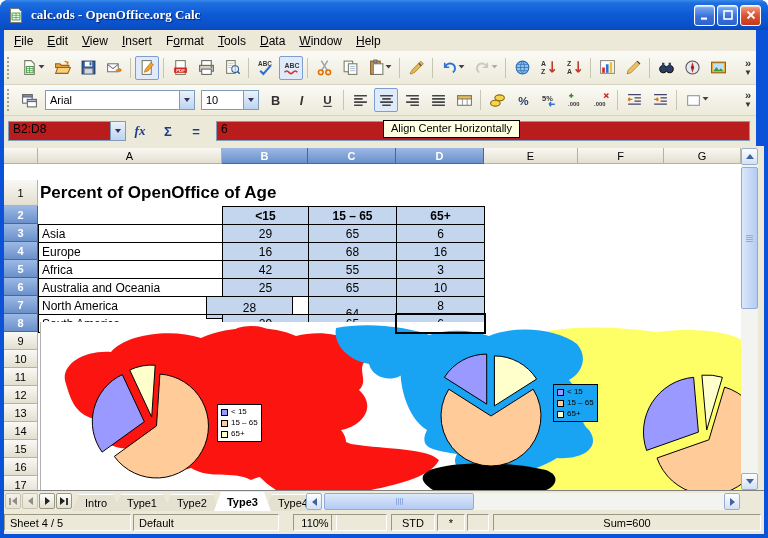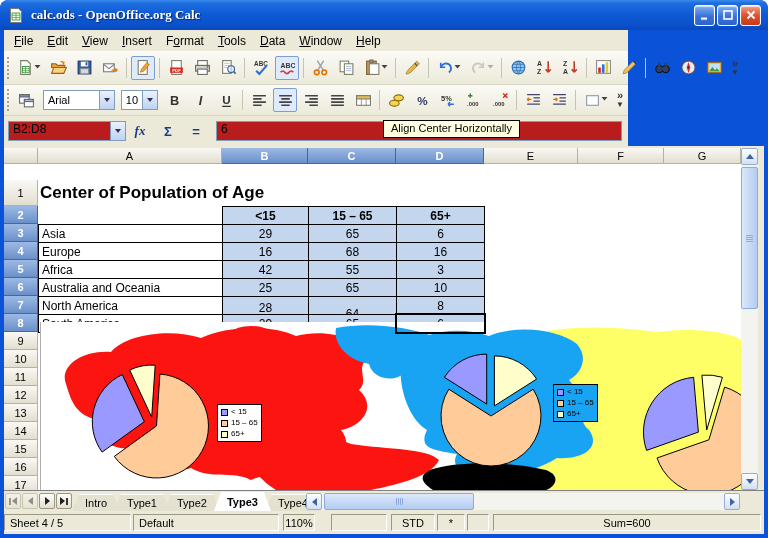--- a/index.html
+++ b/index.html
@@ -11,21 +11,21 @@
     background:linear-gradient(180deg,#3a8ceb 0%,#1f6ee0 10%,#0f5bd5 45%,#0a50cb 85%,#0c47b8 100%);
     display:flex;align-items:center;padding:0 7px;}
   .title-text{color:#fff;font-weight:bold;font-size:13px;margin-left:6px;flex:1;
     text-shadow:1px 1px 1px rgba(0,20,90,.75);white-space:nowrap;font-family:Liberation Serif, serif;}
   .tb-btns{display:flex;gap:2px;}
   .tb-btn{width:21px;height:21px;border-radius:3px;border:1px solid #fff;display:flex;align-items:center;
     justify-content:center;background:linear-gradient(180deg,#7fb0f8 0%,#3a71d8 55%,#2e63cf 100%);
     box-shadow:inset 0 1px 1px rgba(255,255,255,.7);}
   .tb-btn.close{background:linear-gradient(180deg,#f0a088 0%,#dd5230 50%,#c43a1c 100%);}
   
-  .bar{position:absolute;left:4px;width:624px;background:#ece9d8;}
+  .bar{position:absolute;left:4px;width:752px;background:#ece9d8;}
   .menubar{top:30px;height:21px;display:flex;align-items:center;font-size:12px;padding-left:3px;}
   .menu-item{padding:2px 7px;color:#000;}
   .toolbar{display:flex;align-items:center;background:linear-gradient(180deg,#fbfaf6,#ecead9);
     border-bottom:1px solid #d8d4c2;}
   .stdbar{top:51px;height:34px;}
   .fmtbar{top:85px;height:31px;}
   .grip{width:6px;height:22px;border-left:2px dotted #a5a28d;margin:0 3px 0 3px;}
   .tbtn{display:flex;align-items:center;padding:2px;border:1px solid transparent;border-radius:2px;margin:0 1px;}
   .tbtn.pressed{background:#dfeafb;border-color:#7d9ece;}
   .tbtn.disabled{opacity:.4;}
@@ -610,42 +610,42 @@
         <div class="rcell" style="left: 0px; top: 202px; width: 34px; height: 18px;">10</div>
         <div class="rcell" style="left: 0px; top: 220px; width: 34px; height: 18px;">11</div>
         <div class="rcell" style="left: 0px; top: 238px; width: 34px; height: 18px;">12</div>
         <div class="rcell" style="left: 0px; top: 256px; width: 34px; height: 18px;">13</div>
         <div class="rcell" style="left: 0px; top: 274px; width: 34px; height: 18px;">14</div>
         <div class="rcell" style="left: 0px; top: 292px; width: 34px; height: 18px;">15</div>
         <div class="rcell" style="left: 0px; top: 310px; width: 34px; height: 18px;">16</div>
         <div class="rcell" style="left: 0px; top: 328px; width: 34px; height: 18px;">17</div>
       </div>
     <div id="cells">
-        <div class="sheet-title" style="left: 36px; top: 35px;">Center of Population of Age</div>
+        <div class="sheet-title" style="left: 36px; top: 35px;">Percent of OpenOffice of Age</div>
         <div class="cell b c selbg hdr" style="left: 218px; top: 58px; width: 87px; height: 19px;">&lt;15</div>
         <div class="cell b c selbg hdr" style="left: 304px; top: 58px; width: 89px; height: 19px;">15 – 65</div>
         <div class="cell b c selbg hdr" style="left: 392px; top: 58px; width: 89px; height: 19px;">65+</div>
         <div class="cell b" style="left: 34px; top: 76px; width: 185px; height: 19px;">Asia</div>
         <div class="cell b c selbg" style="left: 218px; top: 76px; width: 87px; height: 19px;">29</div>
         <div class="cell b c selbg" style="left: 304px; top: 76px; width: 89px; height: 19px;">65</div>
         <div class="cell b c selbg" style="left: 392px; top: 76px; width: 89px; height: 19px;">6</div>
         <div class="cell b" style="left: 34px; top: 94px; width: 185px; height: 19px;">Europe</div>
         <div class="cell b c selbg" style="left: 218px; top: 94px; width: 87px; height: 19px;">16</div>
         <div class="cell b c selbg" style="left: 304px; top: 94px; width: 89px; height: 19px;">68</div>
         <div class="cell b c selbg" style="left: 392px; top: 94px; width: 89px; height: 19px;">16</div>
         <div class="cell b" style="left: 34px; top: 112px; width: 185px; height: 19px;">Africa</div>
         <div class="cell b c selbg" style="left: 218px; top: 112px; width: 87px; height: 19px;">42</div>
         <div class="cell b c selbg" style="left: 304px; top: 112px; width: 89px; height: 19px;">55</div>
         <div class="cell b c selbg" style="left: 392px; top: 112px; width: 89px; height: 19px;">3</div>
         <div class="cell b" style="left: 34px; top: 130px; width: 185px; height: 19px;">Australia and Oceania</div>
         <div class="cell b c selbg" style="left: 218px; top: 130px; width: 87px; height: 19px;">25</div>
         <div class="cell b c selbg" style="left: 304px; top: 130px; width: 89px; height: 19px;">65</div>
         <div class="cell b c selbg" style="left: 392px; top: 130px; width: 89px; height: 19px;">10</div>
         <div class="cell b" style="left: 34px; top: 148px; width: 220px; height: 19px;">North America</div>
-        <div class="cell b c selbg" style="left: 218px; top: 148px; width: 87px; height: 23px;">28</div>
+        <div class="cell b c selbg" style="left: 202px; top: 148px; width: 87px; height: 23px;">28</div>
         <div class="cell b c selbg" style="left: 304px; top: 148px; width: 89px; height: 36px;">64</div>
         <div class="cell b c selbg" style="left: 392px; top: 148px; width: 89px; height: 19px;">8</div>
         <div class="cell b" style="left: 34px; top: 166px; width: 185px; height: 19px;">South America</div>
         <div class="cell b c selbg" style="left: 218px; top: 166px; width: 87px; height: 19px;">29</div>
         <div class="cell b c selbg" style="left: 304px; top: 166px; width: 89px; height: 19px;">65</div>
         <div class="cell b c selbg" style="left: 392px; top: 166px; width: 89px; height: 19px;">6</div>
       </div>
 
     <div class="chart">
       <svg width="701" height="168" viewBox="0 0 701 168">
@@ -767,21 +767,21 @@
         </span>
       <span class="sbtn" style="left:418px;">
           <span class="tri rt"></span>
         </span>
     </span>
   </div>
 
   <div class="statusbar">
       <div class="scell " style="left: 0px; width: 127px;">Sheet 4 / 5</div>
       <div class="scell " style="left: 129px; width: 146px;">Default</div>
-      <div class="scell ctr" style="left: 279px; width: 32px;">110%</div>
+      <div class="scell ctr" style="left: 289px; width: 44px;">110%</div>
       <div class="scell " style="left: 327px; width: 56px;"></div>
       <div class="scell ctr" style="left: 387px; width: 44px;">STD</div>
       <div class="scell ctr" style="left: 433px; width: 28px;">*</div>
       <div class="scell " style="left: 463px; width: 22px;"></div>
       <div class="scell ctr" style="left: 489px; width: 268px;">Sum=600</div>
     </div>
 
 </div>
 
 </body></html>

